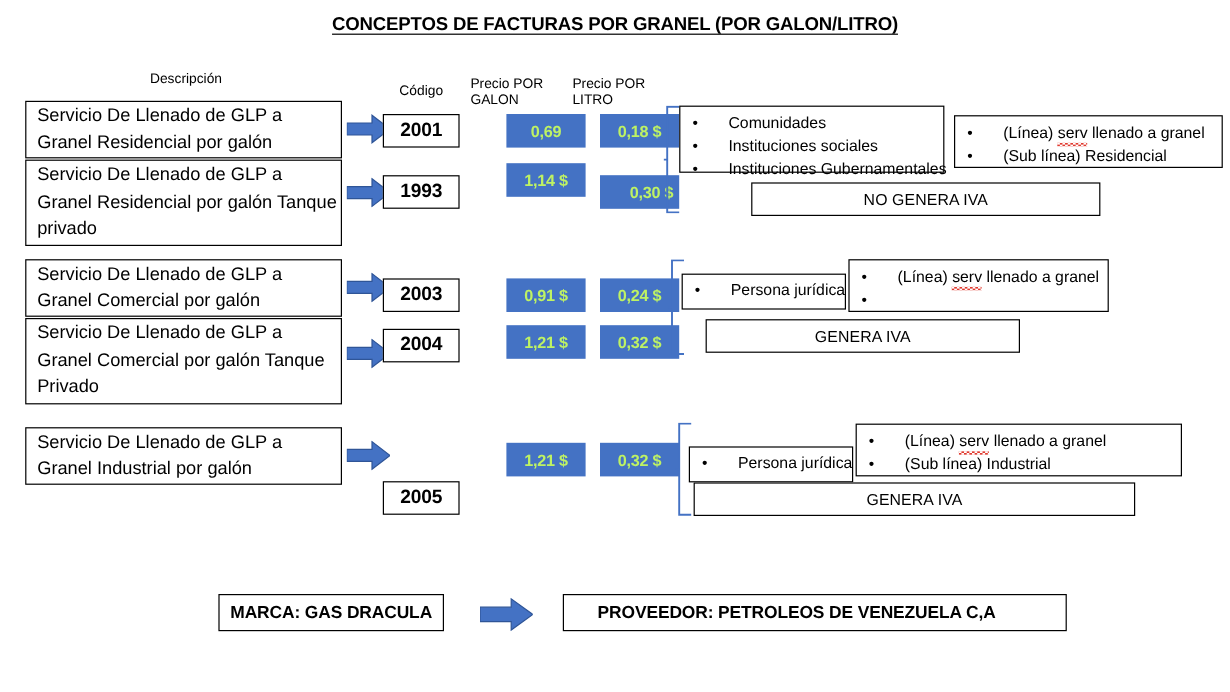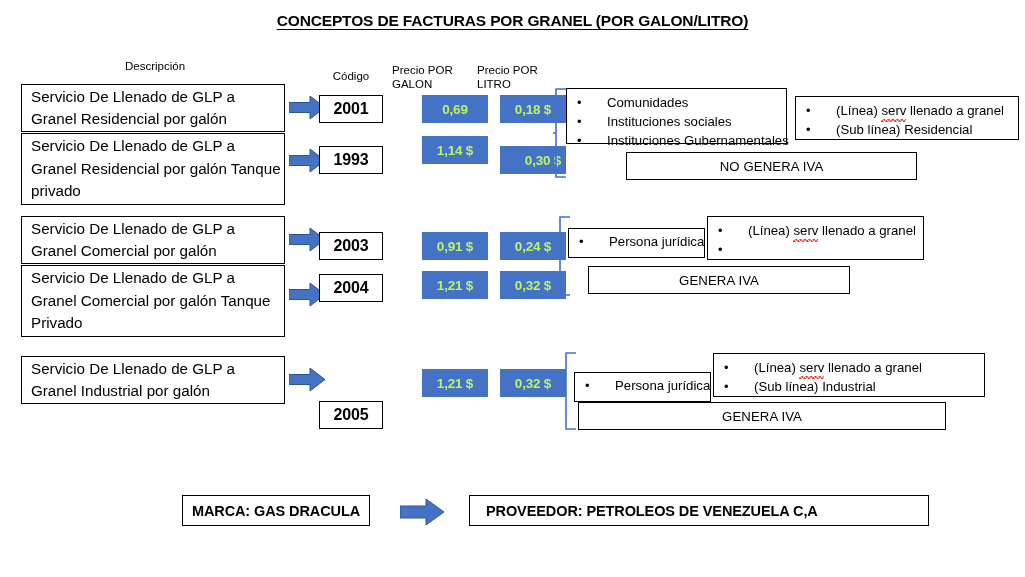--- a/index.html
+++ b/index.html
@@ -156,21 +156,21 @@
     border: 1.3px solid #000000;
     background: #ffffff;
     display: flex;
     align-items: center;
     height: 31px;
     font-size: 14.5px;
     font-weight: bold;
     letter-spacing: -0.1px;
   }
   #marca-box { left: 182px; width: 188px; justify-content: center; }
-  #proveedor-box { left: 469px; width: 460px; justify-content: flex-start; padding-left: 16px; }
+  #proveedor-box { left: 469px; width: 420px; justify-content: flex-start; padding-left: 28px; }
 </style>
 </head>
 <body>
 
 <div id="canvas">
 
   <div class="abs" id="doc-title">CONCEPTOS DE FACTURAS POR GRANEL (POR GALON/LITRO)</div>
 
   <div class="abs col-head" style="left:75px; top:60px; width:160px;">Descripción</div>
 

